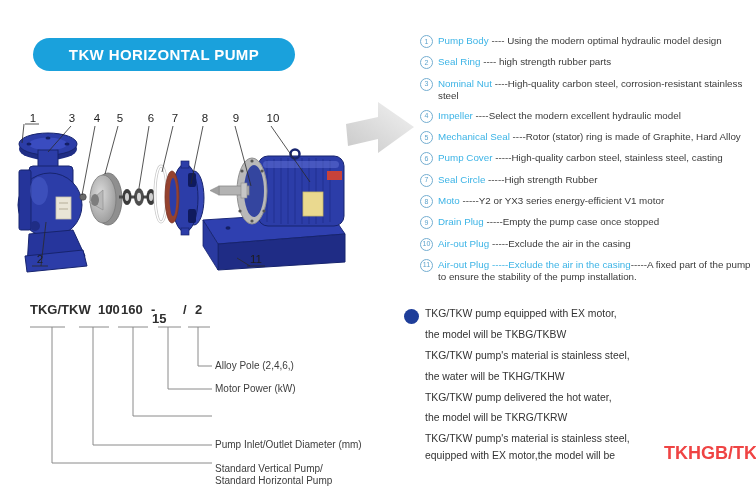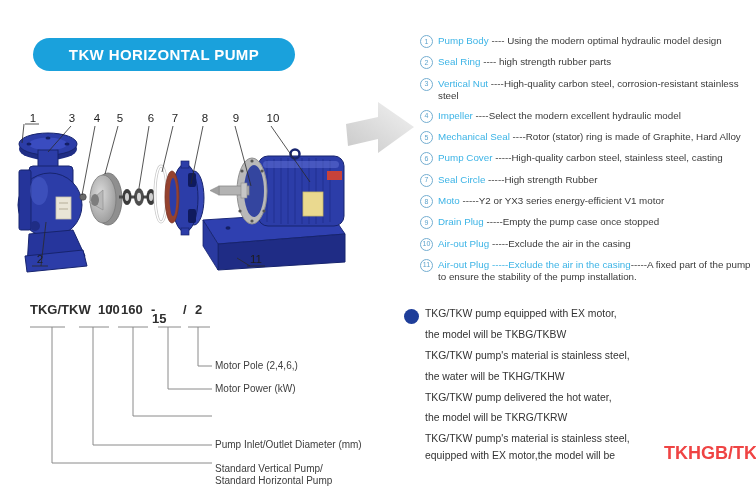--- a/index.html
+++ b/index.html
@@ -201,21 +201,21 @@
   <div class="pl-item">
     <span class="pnum">1</span>
     <span class="ptext"><span class="pname">Pump Body</span><span class="pdesc"> ---- Using the modern optimal hydraulic model design</span></span>
   </div>
   <div class="pl-item">
     <span class="pnum">2</span>
     <span class="ptext"><span class="pname">Seal Ring</span><span class="pdesc"> ---- high strength rubber parts</span></span>
   </div>
   <div class="pl-item">
     <span class="pnum">3</span>
-    <span class="ptext"><span class="pname">Vertical Nut</span><span class="pdesc"> ----High-quality carbon steel, corrosion-resistant stainless steel</span></span>
+    <span class="ptext"><span class="pname">Nominal Nut</span><span class="pdesc"> ----High-quality carbon steel, corrosion-resistant stainless steel</span></span>
   </div>
   <div class="pl-item">
     <span class="pnum">4</span>
     <span class="ptext"><span class="pname">Impeller</span><span class="pdesc"> ----Select the modern excellent hydraulic model</span></span>
   </div>
   <div class="pl-item">
     <span class="pnum">5</span>
     <span class="ptext"><span class="pname">Mechanical Seal</span><span class="pdesc"> ----Rotor (stator) ring is made of Graphite, Hard Alloy</span></span>
   </div>
   <div class="pl-item">
@@ -262,21 +262,21 @@
         <path d="M133,30 H156"></path>
         <path d="M163,30 H185"></path>
       <path d="M27,30 V166 H187"></path>
       <path d="M68,30 V148 H187"></path>
       <path d="M108,30 V119 H187"></path>
       <path d="M143,30 V92 H187"></path>
       <path d="M173,30 V69 H187"></path>
     </g>
   </svg>
 
-  <div class="mc-label lb-0">Motor Pole (2,4,6,)</div>
+  <div class="mc-label lb-0">Alloy Pole (2,4,6,)</div>
   <div class="mc-label lb-1">Motor Power  (kW)</div>
   <div class="mc-label lb-3">Pump Inlet/Outlet Diameter (mm)</div>
   <div class="mc-label lb-4">
     <div>Standard Vertical Pump/</div>
     <div>Standard  Horizontal Pump</div>
   </div>
 </div>
 
 <div class="notes">
   <span class="note-bullet"></span>

